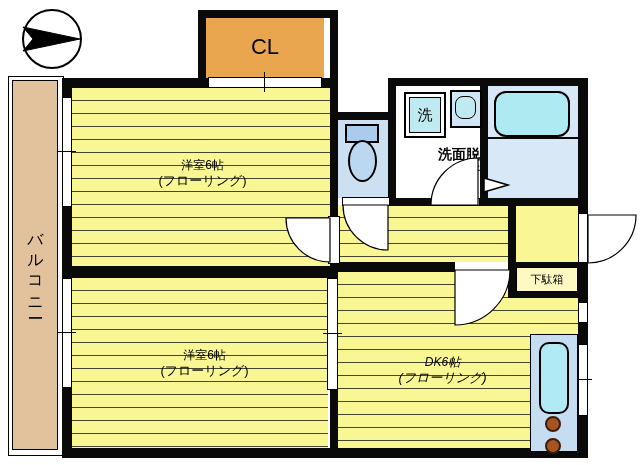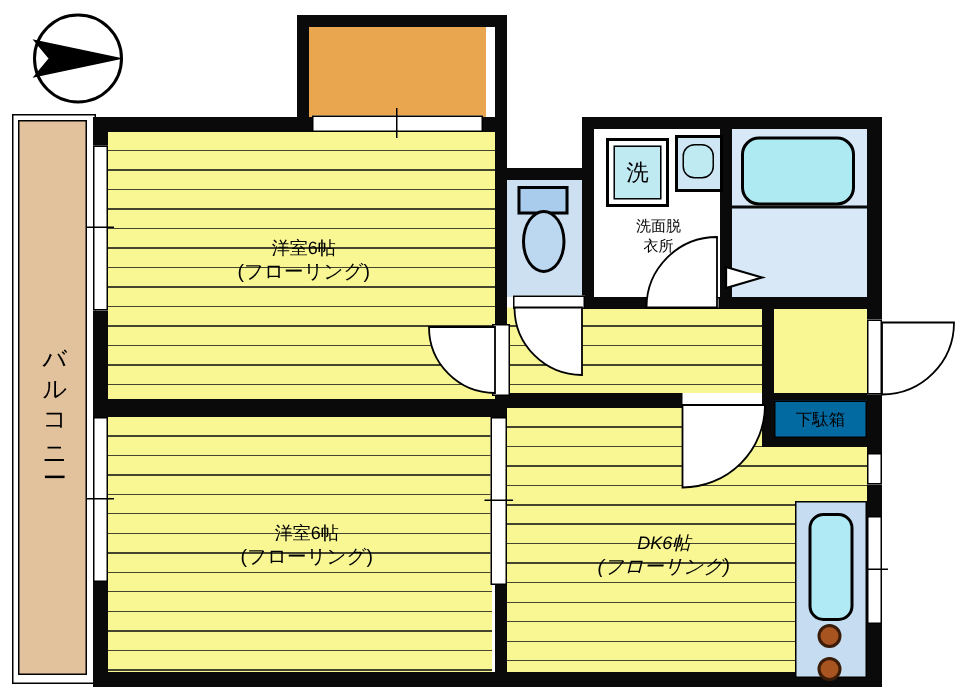--- a/index.html
+++ b/index.html
@@ -96,43 +96,44 @@
   <div class="fixture" style="left:450px;top:90px;width:32px;height:38px;background:#cfe6f4;border:2px solid #000;">
     <div class="fixture" style="left:3px;top:4px;width:21px;height:23px;background:#bfeaf2;border:1px solid #000;border-radius:8px;"></div>
   </div>
   <div class="fixture" style="left:494px;top:91px;width:76px;height:46px;background:#aeeaf2;border:2px solid #000;border-radius:12px;"></div>
 
   <div class="fixture" style="left:530px;top:334px;width:48px;height:118px;background:#c6dcf0;border:1px solid #000;"></div>
   <div class="fixture" style="left:539px;top:342px;width:30px;height:72px;background:#b0eaf4;border:2px solid #000;border-radius:10px;"></div>
   <div class="fixture" style="left:545px;top:416px;width:16px;height:16px;background:#a85420;border:2px solid #3a1c08;border-radius:50%;"></div>
   <div class="fixture" style="left:545px;top:438px;width:16px;height:16px;background:#a85420;border:2px solid #3a1c08;border-radius:50%;"></div>
 
-  <div class="fixture" style="left:516px;top:267px;width:62px;height:25px;background:#0369a1;border:1px solid #000;
+  <div class="fixture" style="left:516px;top:267px;width:62px;height:25px;background:#fef9c3;border:1px solid #000;
               display:flex;align-items:center;justify-content:center;">
     <span style="font-size:11px;">下駄箱</span>
   </div>
 
+  <div class="label" style="left:206px;top:33px;width:118px;font-size:22px;">CL</div>
 
   <div class="label" style="left:95px;top:158px;width:215px;">
     <div class="roomname">洋室6帖</div>
     <div class="roomnote">(フローリング)</div>
   </div>
 
   <div class="label" style="left:97px;top:348px;width:215px;">
     <div class="roomname">洋室6帖</div>
     <div class="roomnote">(フローリング)</div>
   </div>
 
   <div class="label" style="left:345px;top:355px;width:195px;font-style:italic;">
     <div class="roomname">DK6帖</div>
     <div class="roomnote">(フローリング)</div>
   </div>
 
 
-  <div class="label" style="left:398px;top:146px;width:82px;text-align:center;font-size:10px;line-height:1.25;">
+  <div class="label" style="left:398px;top:146px;width:82px;text-align:right;font-size:14px;line-height:1.25;font-weight:bold;">
     <div>洗面脱</div>
     <div>衣所</div>
   </div>
 
   <svg class="abs" style="left:16px;top:4px;" width="74" height="72" viewBox="0 0 74 72">
     <circle cx="36" cy="35" r="29" fill="#ffffff" stroke="#000" stroke-width="2"></circle>
     <polygon points="7,23 64,35 7,47 17,35" fill="#000" stroke="#000" stroke-width="1"></polygon>
   </svg>
 
   <svg class="abs" style="left:0;top:0;pointer-events:none;" width="640" height="465" viewBox="0 0 640 465">

